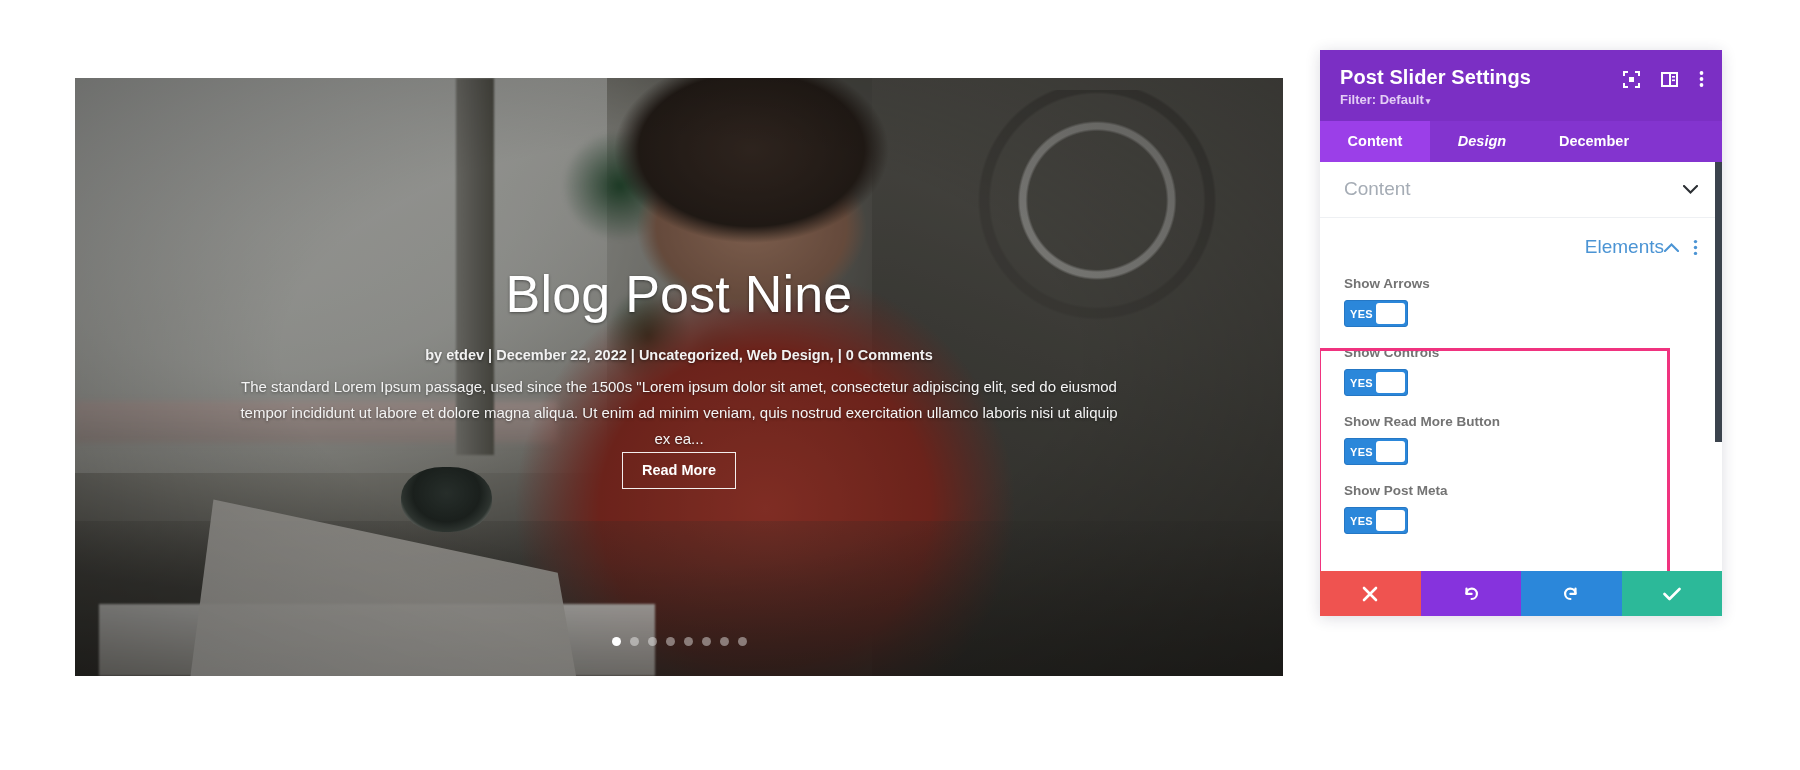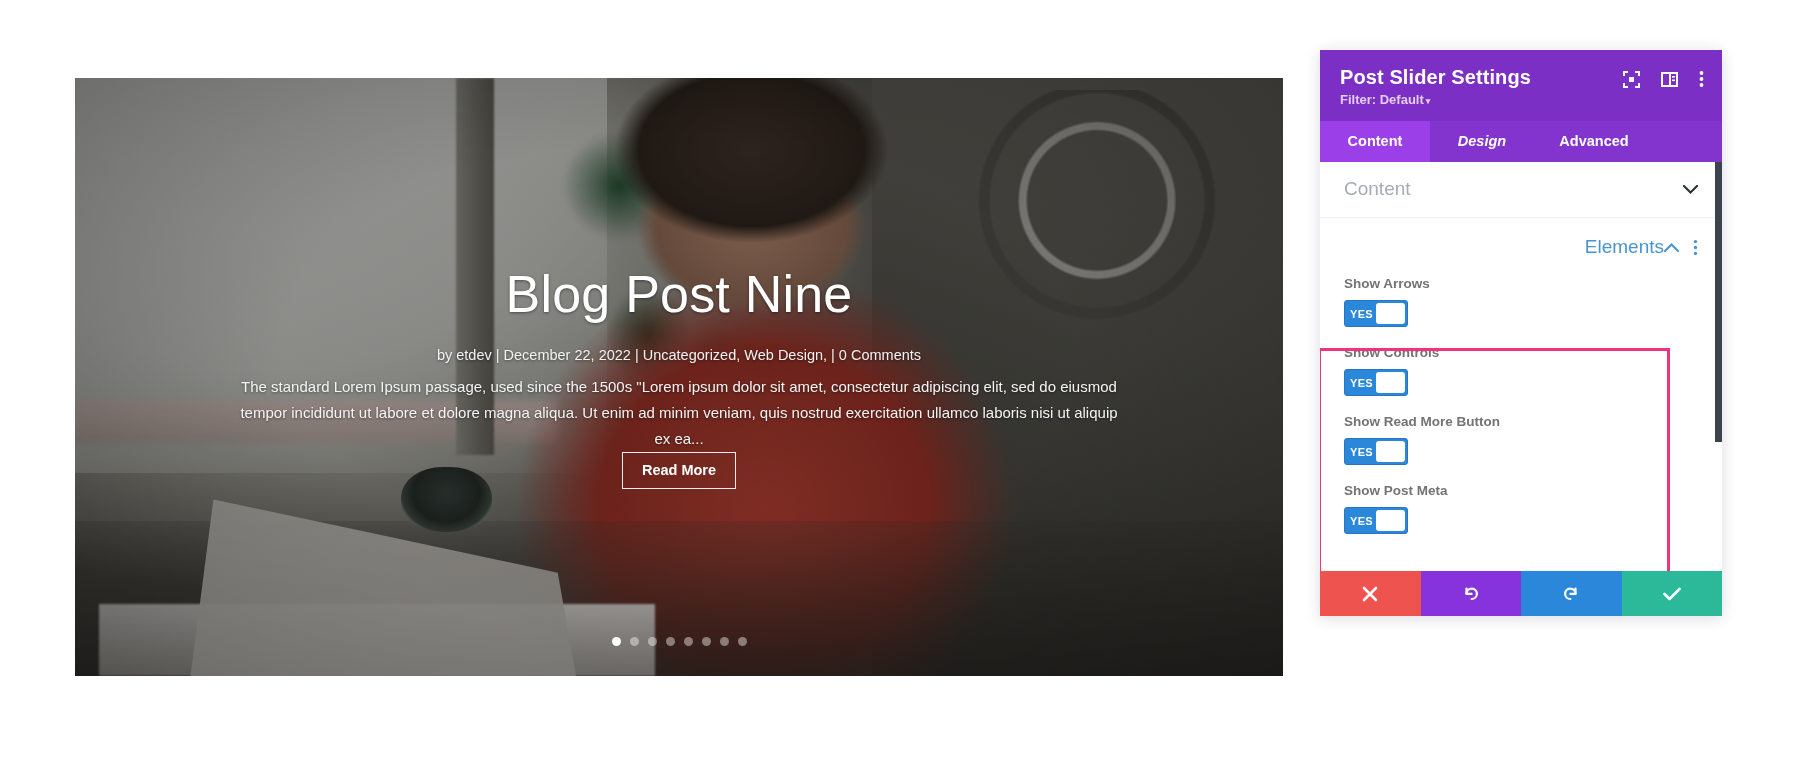--- a/index.html
+++ b/index.html
@@ -141,21 +141,21 @@
   .slide-title {
     font-size: 52px;
     font-weight: 300;
     letter-spacing: .2px;
     line-height: 1.15;
     margin-bottom: 22px;
   }
 
   .slide-meta {
     font-size: 14.5px;
-    font-weight: 400;
+    font-weight: 700;
     margin-bottom: 11px;
     color: #f2f2f2;
   }
 
   .slide-body {
     font-size: 15px;
     line-height: 1.75;
     max-width: 880px;
     color: #f4f4f4;
     font-weight: 400;
@@ -486,21 +486,21 @@
             <circle cx="2.5" cy="9" r="1.9" fill="#ffffff"></circle>
             <circle cx="2.5" cy="15" r="1.9" fill="#ffffff"></circle>
           </svg>
         </span>
       </div>
     </div>
 
     <div class="tabs">
       <div class="tab active">Content</div>
       <div class="tab design">Design</div>
-      <div class="tab advanced">Advanced</div>
+      <div class="tab advanced">December</div>
     </div>
 
 
     <div class="panel-body">
 
       <div class="section-row">
         <span class="label">Content</span>
         <span class="chev">
           <svg width="15" height="9" viewBox="0 0 15 9">
             <path d="M1,1 L7.5,7.5 L14,1" fill="none" stroke="#2c2f34" stroke-width="2.1" stroke-linecap="round"></path>

